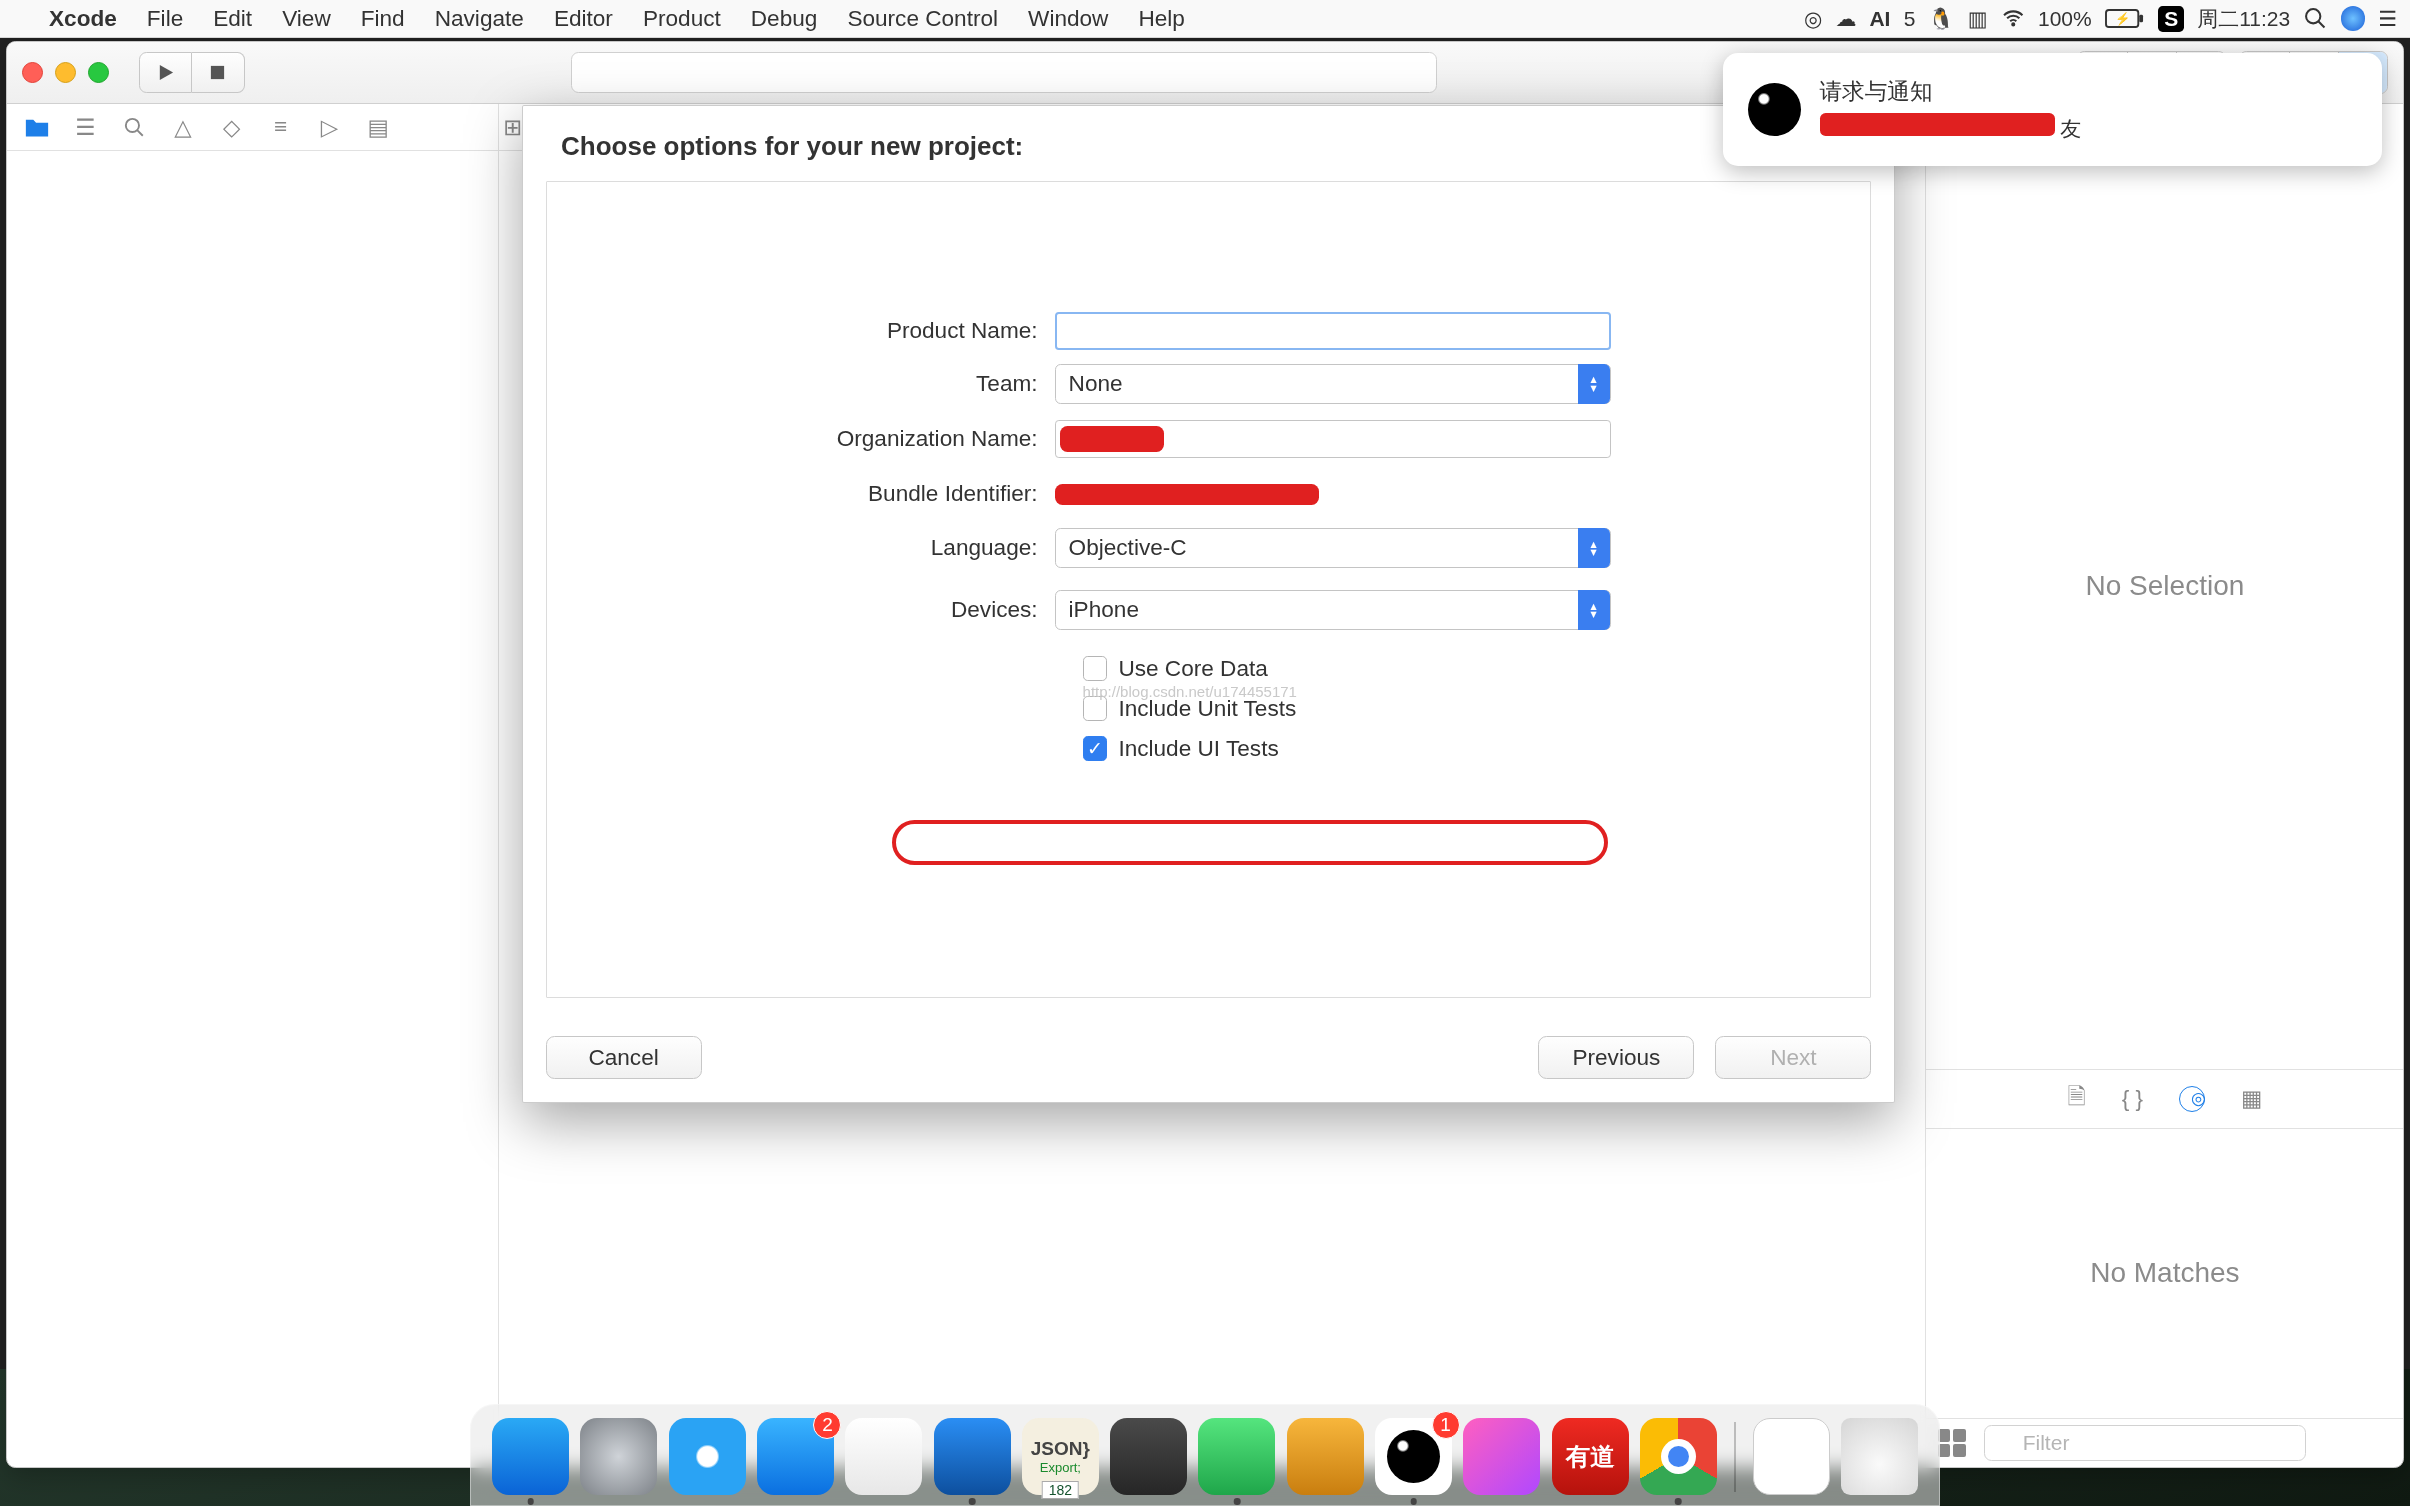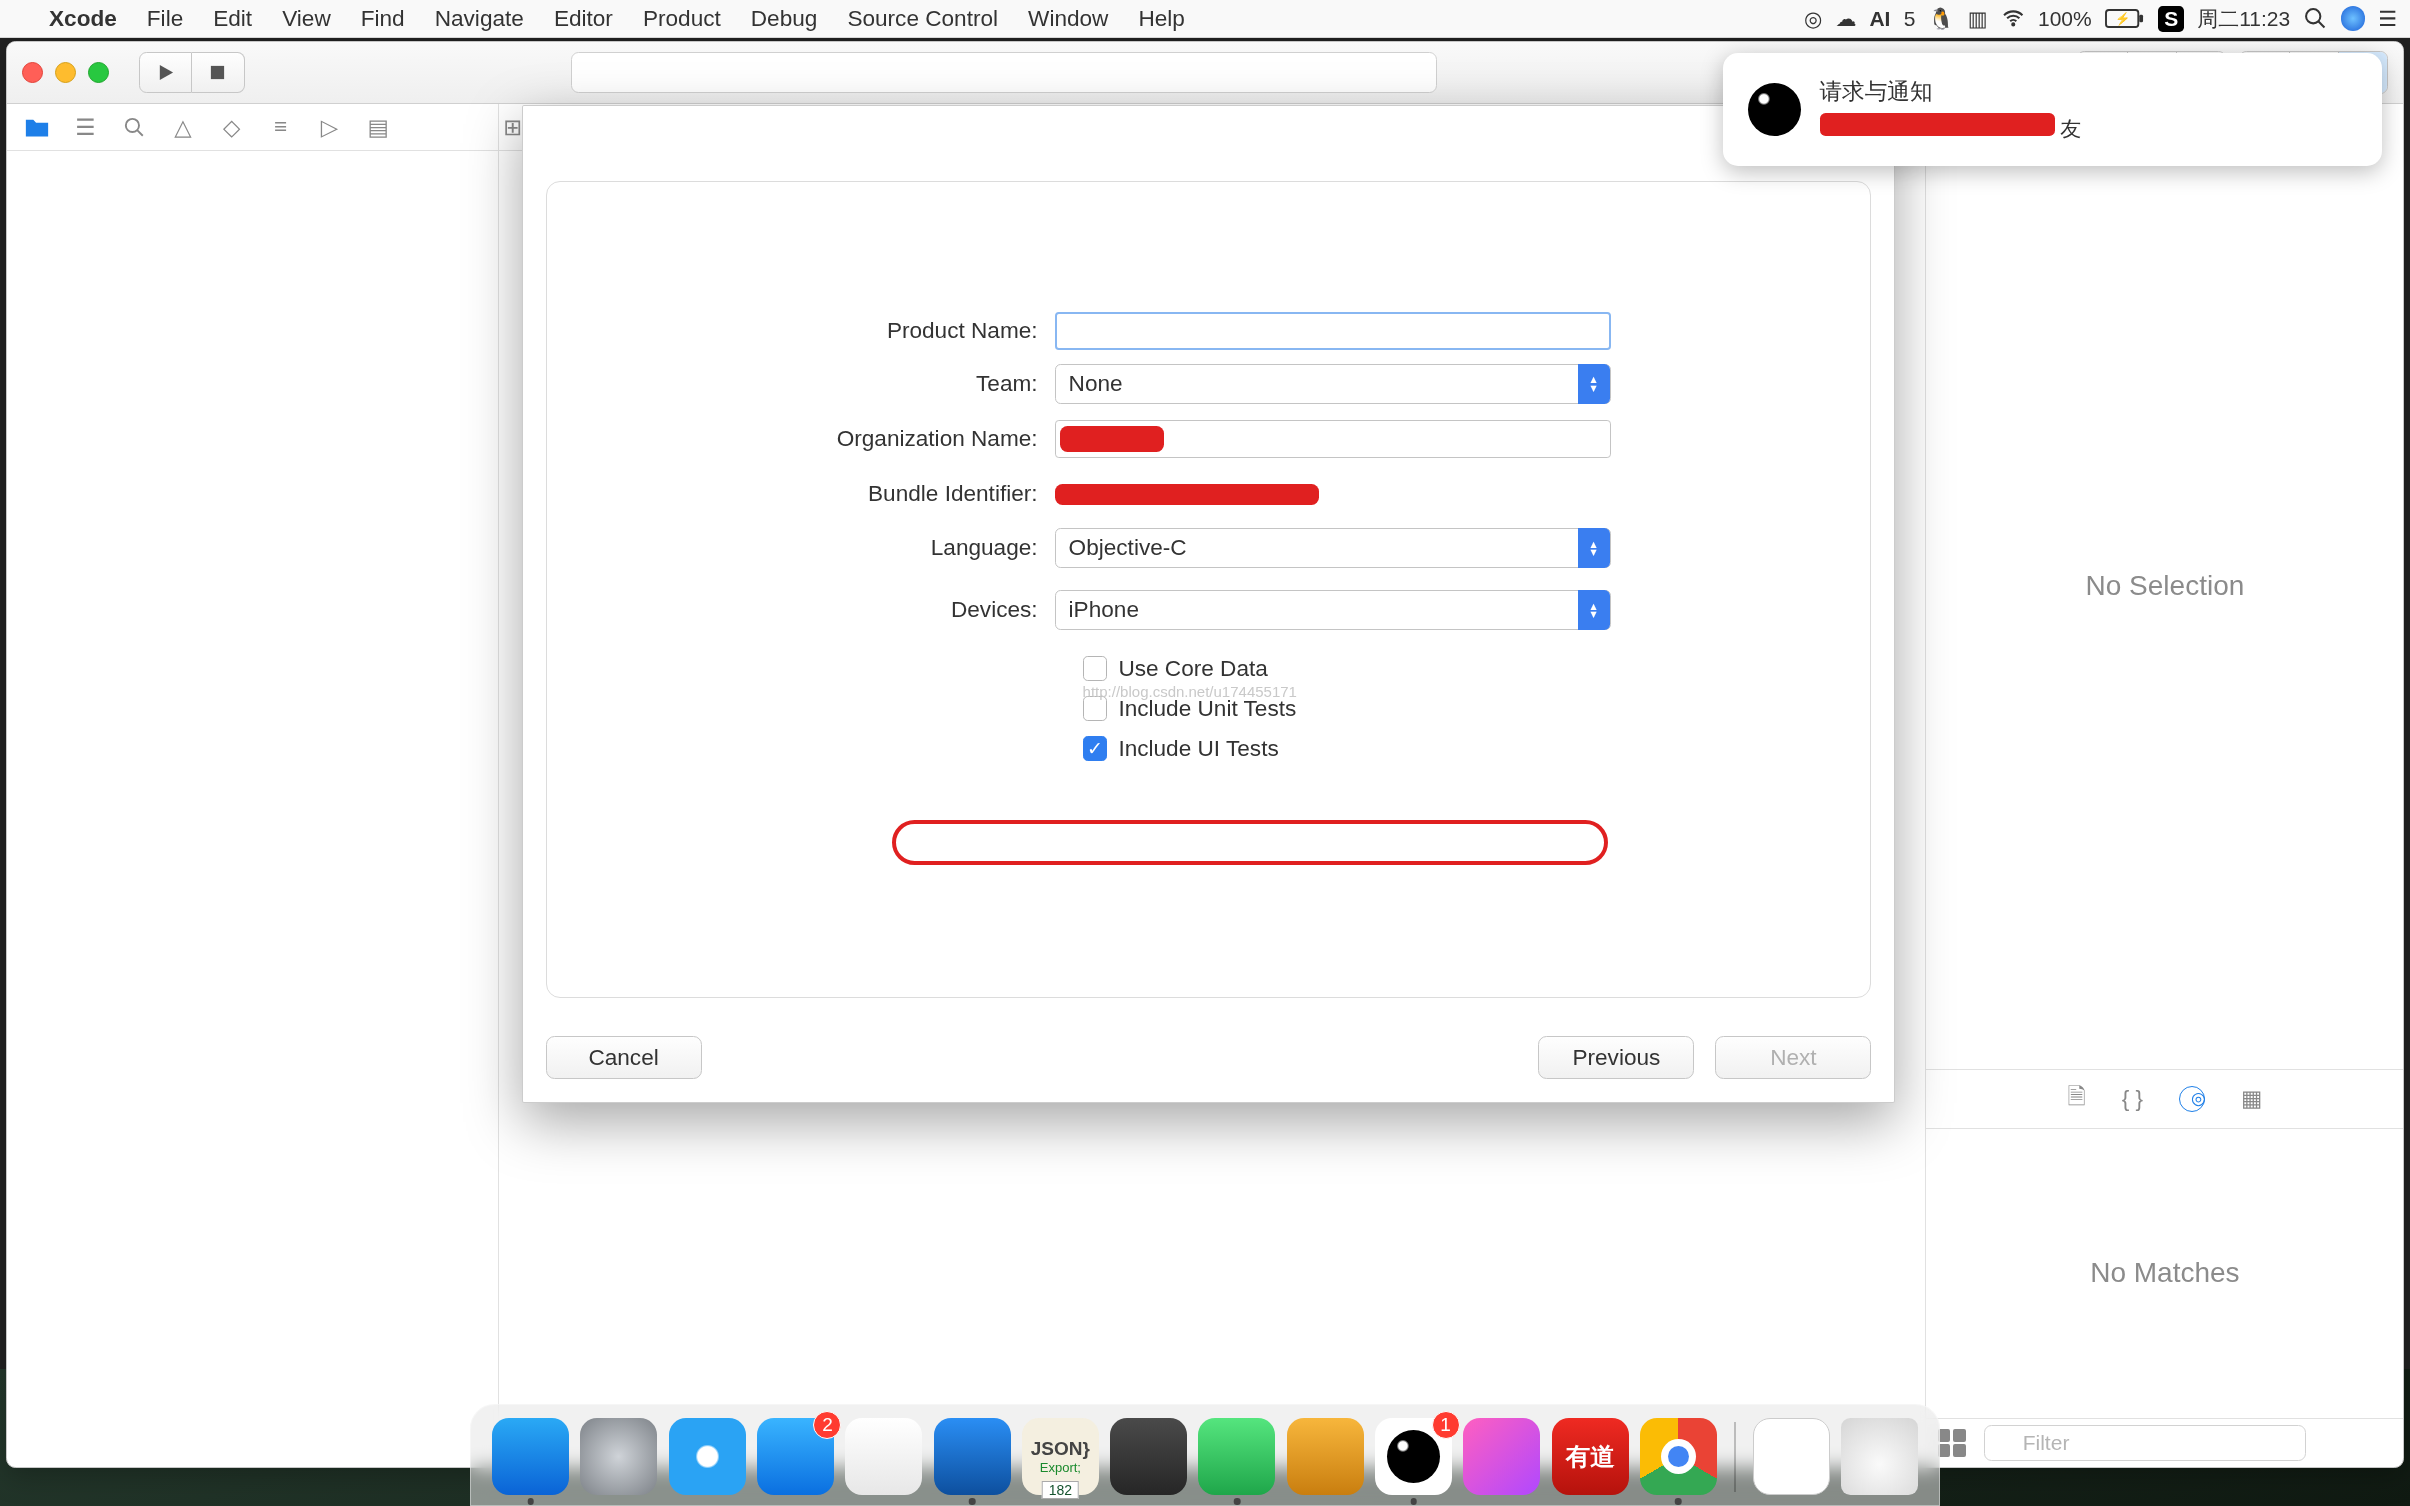--- a/index.html
+++ b/index.html
@@ -56,21 +56,21 @@
   .right-bottom{flex:0.3;min-height:207px;display:flex;align-items:center;justify-content:center;color:#8b8b8b;font-size:28px;}
   .right-filter{height:49px;border-top:0.9px solid var(--panel-border);display:flex;align-items:center;padding:0 11.3px;gap:18px;}
   .grid-ico{width:28px;height:28px;display:grid;grid-template:1fr 1fr/1fr 1fr;gap:2.8px;}
   .grid-ico i{background:#888;border-radius:1.9px;}
   .filter-input{flex:1;height:36px;border:0.9px solid #d2d2d2;border-radius:7.5px;padding:0 11.3px 0 38px;font-size:21px;background:#fff;position:relative;}
   .filter-wrap{flex:1;position:relative;}
   .filter-wrap .fico{position:absolute;left:11.3px;top:7.5px;color:#888;font-size:19px;}
   
   .sheet{position:absolute;left:522px;top:105px;width:1373px;height:998px;background:#fff;border:0.9px solid #ccc;border-radius:1.9px;box-shadow:0 19px 56px rgba(0,0,0,.35);z-index:50;}
   .sheet-title{padding:24.5px 38px 21px;font-size:26px;font-weight:600;}
-  .sheet-body{position:absolute;top:75px;bottom:104px;left:22.6px;right:22.6px;border:0.9px solid #dcdcdc;border-radius:14px;background:#fff;padding-top:122px;}
+  .sheet-body{position:absolute;top:75px;bottom:104px;left:22.6px;right:22.6px;border:0.9px solid #dcdcdc;border-radius:1px;background:#fff;padding-top:122px;}
   .form{width:100%;}
   .row{display:flex;align-items:center;height:53px;}
   .row label{width:508px;text-align:right;padding-right:17px;font-size:22.6px;}
   .row .ctl{width:556px;}
   .txt{width:100%;height:38px;border:0.9px solid #c4c4c4;border-radius:3.8px;padding:0 9.4px;font-size:21px;background:#fff;}
   .txt.focus{border:2.8px solid #88b7f2;outline:none;}
   .sel{width:100%;height:40px;border:0.9px solid #c4c4c4;border-radius:5.6px;background:#fff;display:flex;align-items:center;justify-content:space-between;padding:0 0 0 13px;font-size:22.6px;}
   .sel .knob{width:32px;height:40px;background:#3a7ef0;border-radius:0 5.6px 5.6px 0;color:#fff;display:flex;flex-direction:column;align-items:center;justify-content:center;font-size:12.2px;line-height:8.5px;}
   .static{font-size:22.6px;}
   .redact{display:inline-block;height:21px;border-radius:7.5px;}
@@ -244,20 +244,21 @@
         <div class="filter-wrap">
           <span class="fico">⊜</span>
           <input class="filter-input" placeholder="Filter" style="">
         </div>
       </div>
     </div>
   </div>
 </div>
 
 <div class="sheet">
+  <div class="sheet-title">Choose options for your new project:</div>
   <div class="sheet-body">
     <div class="form">
       <div class="row">
         <label>Product Name:</label>
         <div class="ctl"><input class="txt focus" value="" style=""></div>
       </div>
       <div class="row">
         <label>Team:</label>
         <div class="ctl">
           <div class="sel">

